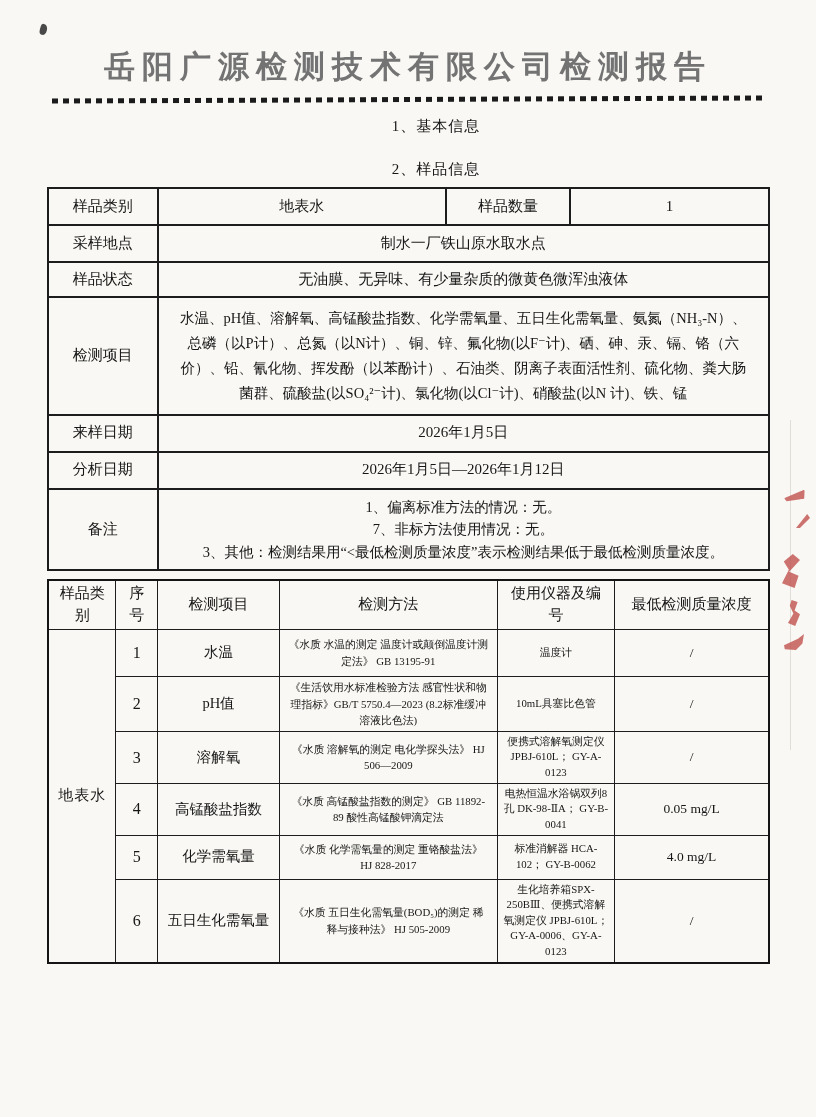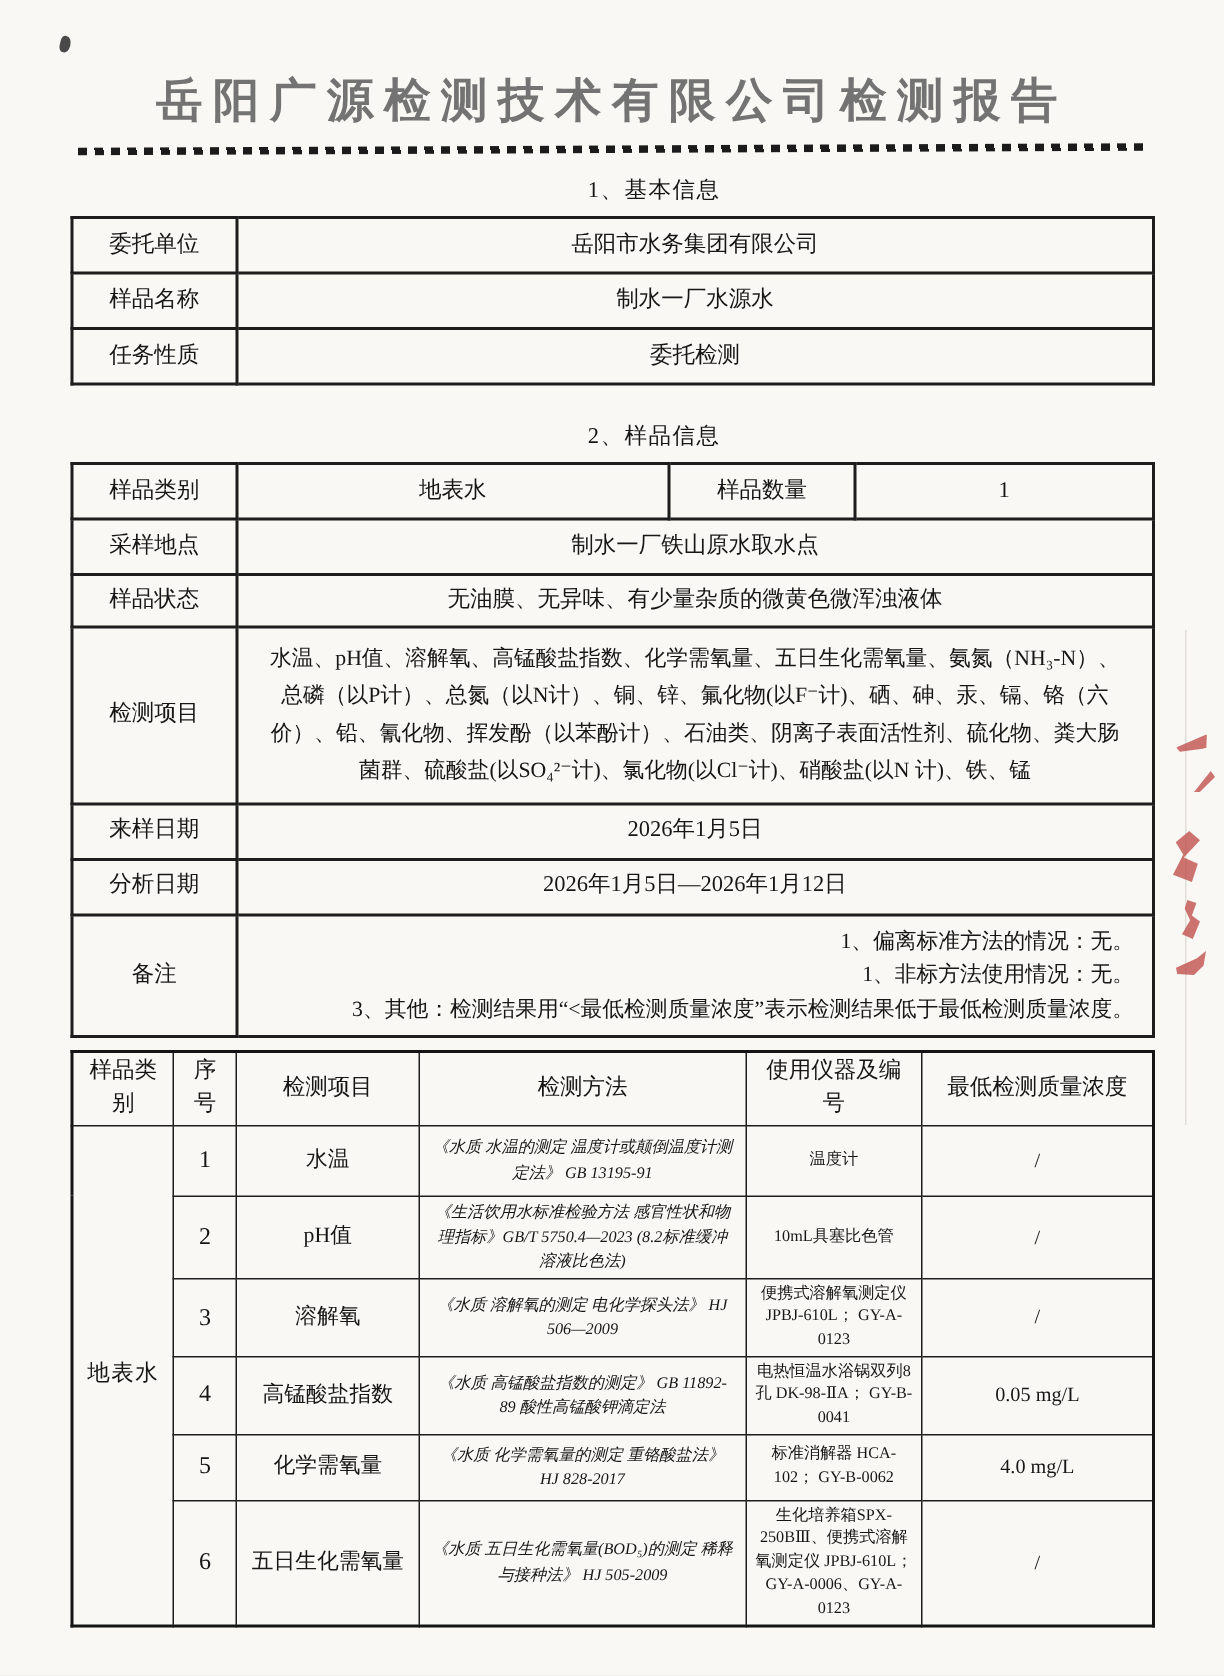--- a/index.html
+++ b/index.html
@@ -67,32 +67,32 @@
   .t2 td{border-width:2px;}
   
   .t2 .r-std td{height:31px;}
   .t2 .r-short td{height:29px;}
   .items-cell{
     padding:8px 16px !important;
     line-height:1.72 !important;
     font-size:14.5px !important;
   }
   .remark-cell{
-    text-align:right;
+    text-align:center;
     padding:6px 12px !important;
     line-height:1.55 !important;
     font-size:14.5px !important;
     margin-left:27px;
   }
   
   .t3 td{border-width:1.6px;}
   .t3 .hdr td{height:30px;font-size:15px;}
   .t3 .c-no{font-size:16px;}
   .t3 .c-item{font-size:14.5px;}
-  .t3 .c-method{font-size:10.8px;line-height:1.5;padding:2px 8px;font-style:italic;}
+  .t3 .c-method{font-size:10.8px;line-height:1.5;padding:2px 8px;}
   .t3 .c-instr{font-size:10.8px;line-height:1.45;padding:2px 4px;}
   .t3 .c-lod{font-size:13.5px;}
   .t3 .c-cat{font-size:15px;letter-spacing:1px;}
   
   .smudge{
     position:absolute;left:40px;top:24px;width:7px;height:11px;
     background:#2a2a2a;border-radius:40% 60% 55% 45%;
     transform:rotate(14deg);opacity:.85;
   }
   .scan-line{
@@ -111,40 +111,20 @@
 <body>
 
 <div class="page">
 
   <div class="smudge"></div>
 
   <div class="report-title">岳阳广源检测技术有限公司检测报告</div>
   <div class="dotted-rule"></div>
 
   <div class="sec-heading h1">1、基本信息</div>
-  <table class="t1">
-    <colgroup>
-        <col style="width:15.2%">
-        <col style="width:84.8%">
-      </colgroup>
-    <tbody>
-        <tr>
-      <td>委托单位</td>
-      <td>岳阳市水务集团有限公司</td>
-    </tr>
-    <tr>
-      <td>样品名称</td>
-      <td>制水一厂水源水</td>
-    </tr>
-    <tr>
-      <td>任务性质</td>
-      <td>委托检测</td>
-    </tr>
-  </tbody>
-    </table>
 
   <div class="sec-heading h2">2、样品信息</div>
   <table class="t2">
     <colgroup>
         <col style="width:15.2%">
         <col style="width:40.0%">
         <col style="width:17.2%">
         <col style="width:27.6%">
       </colgroup>
     <tbody>
@@ -171,21 +151,21 @@
       <td colspan="3">2026年1月5日</td>
     </tr>
     <tr class="r-std">
       <td>分析日期</td>
       <td colspan="3">2026年1月5日—2026年1月12日</td>
     </tr>
     <tr>
       <td>备注</td>
       <td colspan="3" class="remark-cell">
         <div>1、偏离标准方法的情况：无。</div>
-        <div>1、非标方法使用情况：无。</div>
+        <div>7、非标方法使用情况：无。</div>
         <div>3、其他：检测结果用“&lt;最低检测质量浓度”表示检测结果低于最低检测质量浓度。</div>
       </td>
     </tr>
   </tbody>
     </table>
 
   <table class="t3">
     <colgroup>
       <col style="width:9.4%">
         <col style="width:5.8%">

